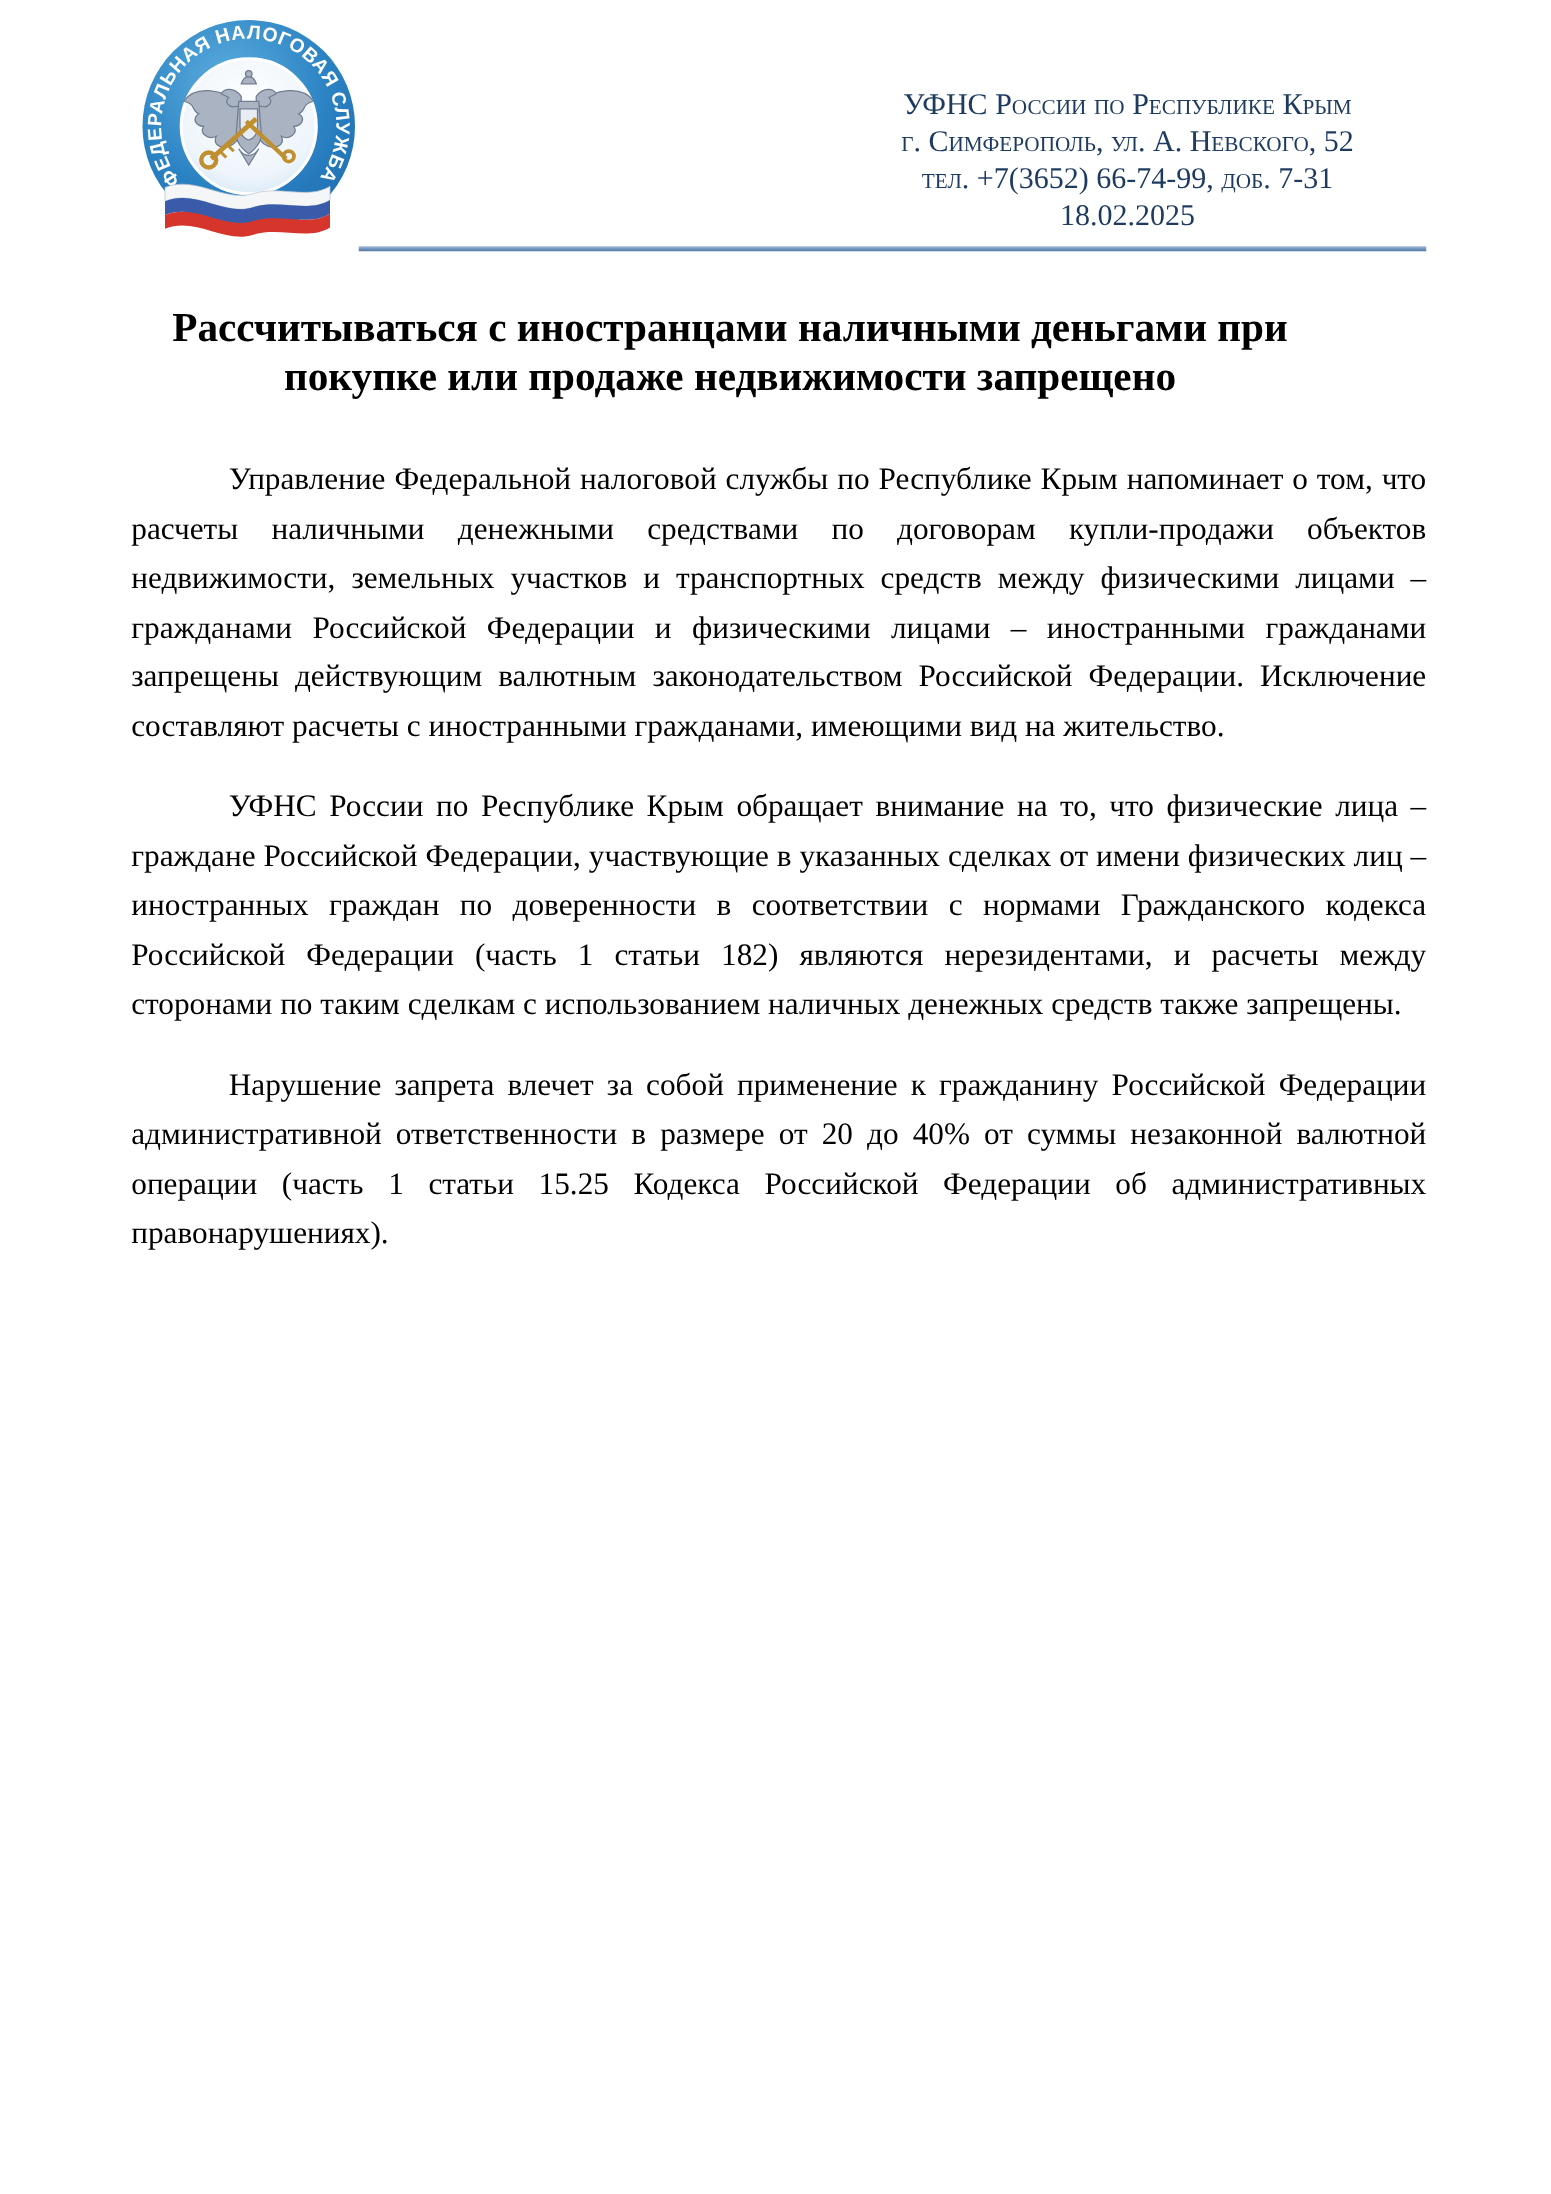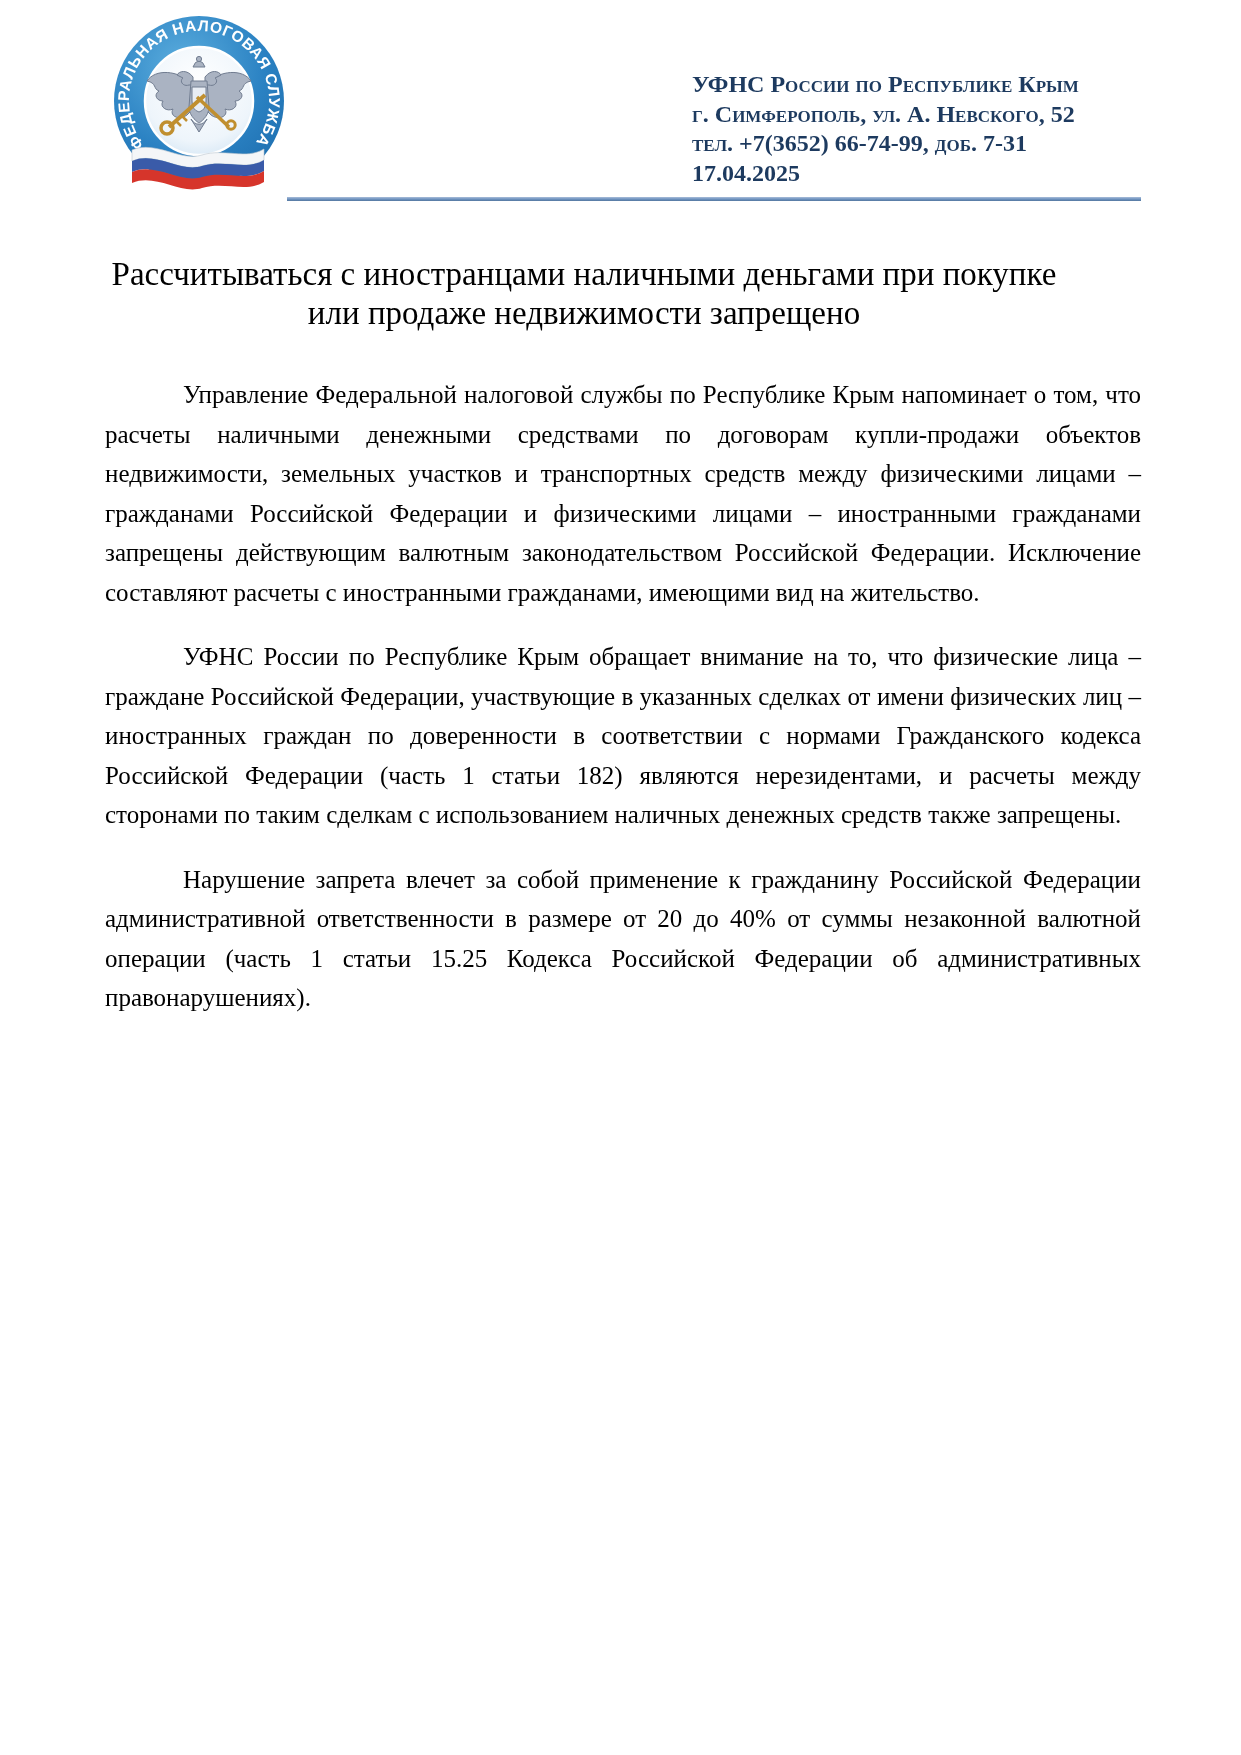--- a/index.html
+++ b/index.html
@@ -18,48 +18,49 @@
     left: 106px;
     top: 14px;
     width: 186px;
     height: 186px;
   }
   .hdr-block {
     position: absolute;
     left: 692px;
     top: 70px;
     width: 420px;
-    font-weight: 700;
+    font-weight: 400;
     font-variant: small-caps;
     color: #1d3a5f;
     font-size: 24px;
     line-height: 29.5px;
     white-space: nowrap;
+    text-align: center;
   }
   .rule {
     position: absolute;
     left: 287px;
     right: 100px;
     top: 197px;
     height: 4px;
     background: linear-gradient(180deg, #a9bdd9 0%, #6d92bf 55%, #54779f 100%);
   }
   
   .content {
     position: absolute;
     left: 105px;
     top: 240px;
     width: 1036px;
   }
   .doc-title {
-    margin: 15px 0 42px 0;
+    margin: 4px 0 42px 0;
     padding-right: 78px;
     font-size: 33px;
     line-height: 39px;
-    font-weight: 400;
+    font-weight: 700;
     text-align: center;
   }
   .content p {
     margin: 0 0 25px 0;
     font-size: 25px;
     line-height: 39.5px;
     text-align: justify;
     text-indent: 78px;
   }
 </style>
@@ -126,21 +127,21 @@
         <path d="M26,147 C50,137 74,159 96,152 C118,145 140,157 158,146 L158,157 C140,168 118,156 96,163 C74,170 50,148 26,158 Z" fill="#3a5ba9" stroke="none"></path>
         <path d="M26,158 C50,148 74,170 96,163 C118,156 140,168 158,157 L158,168 C140,179 118,167 96,174 C74,181 50,159 26,169 Z" fill="#d6352b" stroke="none"></path>
       </g>
     </svg>
   </div>
 
   <div class="hdr-block">
     <div>УФНС России по Республике Крым</div>
     <div>г. Симферополь, ул. А. Невского, 52</div>
     <div>тел. +7(3652) 66-74-99, доб. 7-31</div>
-    <div>17.04.2025</div>
+    <div>18.02.2025</div>
   </div>
 
   <div class="rule"></div>
 
   <div class="content">
     <h1 class="doc-title">Рассчитываться с иностранцами наличными деньгами при покупке или продаже недвижимости запрещено</h1>
     <p>Управление Федеральной налоговой службы по Республике Крым напоминает о том, что расчеты наличными денежными средствами по договорам купли-продажи объектов недвижимости, земельных участков и транспортных средств между физическими лицами – гражданами Российской Федерации и физическими лицами – иностранными гражданами запрещены действующим валютным законодательством Российской Федерации. Исключение составляют расчеты с иностранными гражданами, имеющими вид на жительство.</p>
     <p>УФНС России по Республике Крым обращает внимание на то, что физические лица – граждане Российской Федерации, участвующие в указанных сделках от имени физических лиц – иностранных граждан по доверенности в соответствии с нормами Гражданского кодекса Российской Федерации (часть 1 статьи 182) являются нерезидентами, и расчеты между сторонами по таким сделкам с использованием наличных денежных средств также запрещены.</p>
     <p>Нарушение запрета влечет за собой применение к гражданину Российской Федерации административной ответственности в размере от 20 до 40% от суммы незаконной валютной операции (часть 1 статьи 15.25 Кодекса Российской Федерации об административных правонарушениях).</p>
   </div>

